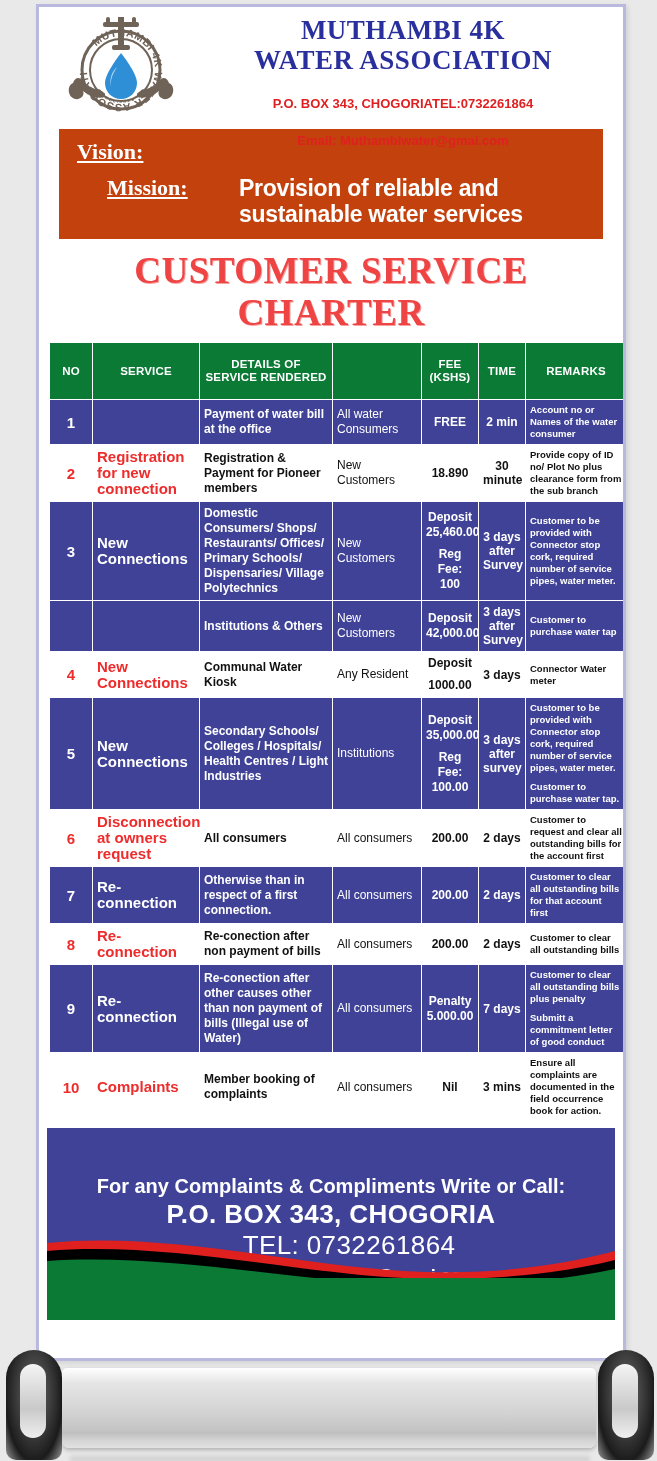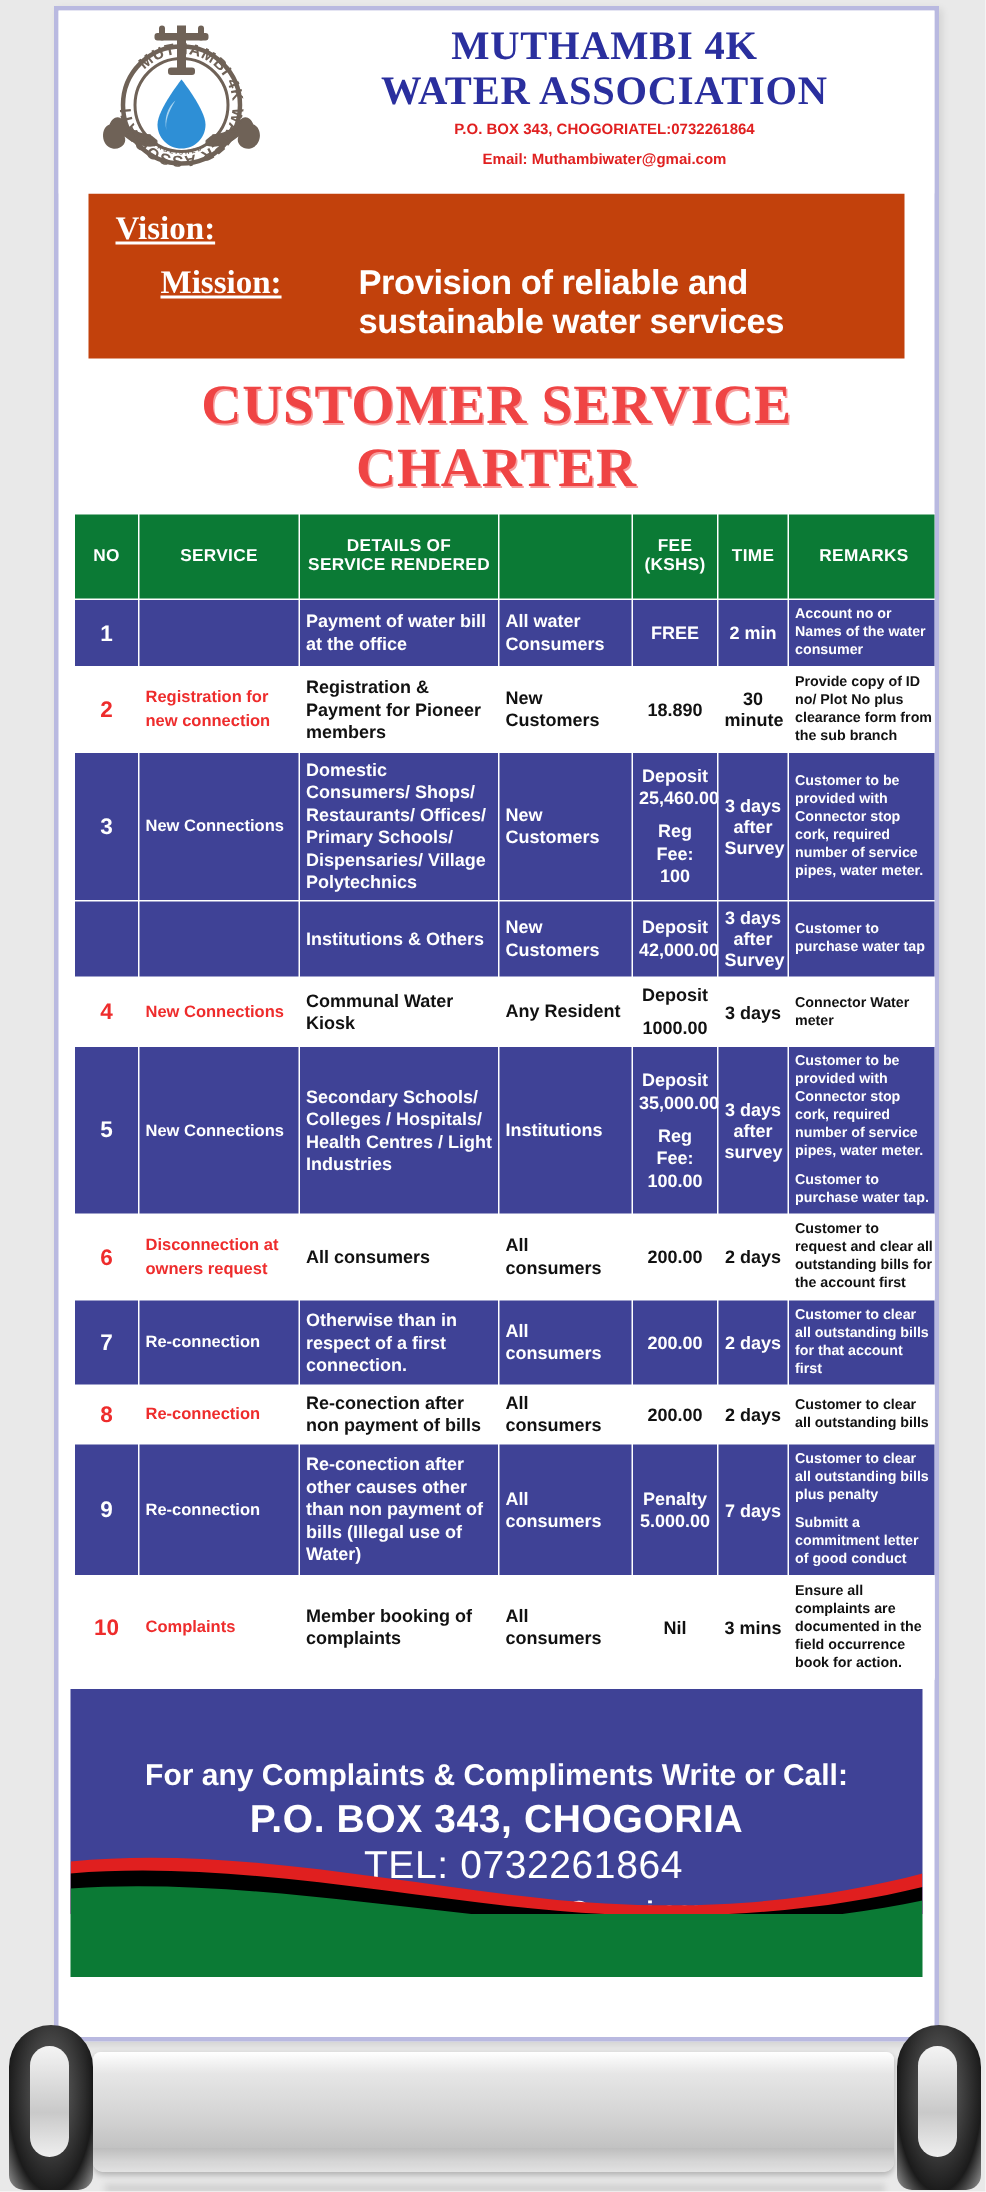--- a/index.html
+++ b/index.html
@@ -65,22 +65,22 @@
     position:absolute;left:150px;top:8px;right:6px;text-align:center;
   }
   .org-line{
     font-family:"Liberation Serif", serif;
     font-weight:bold;color:#2a2f9e;
     font-size:27px;line-height:30px;letter-spacing:.5px;
     white-space:nowrap;
   }
   .org-addr{
     font-family:"Liberation Sans", sans-serif;
-    font-weight:bold;color:#e02020;font-size:10px;line-height:17px;
-    margin-top:3px;
+    font-weight:bold;color:#e02020;font-size:13px;line-height:17px;
+    margin-top:20px;
   }
 
   
   #vm{
     background:#c2410c;margin:0 20px;padding:10px 0 12px 0;
   }
   .vm-row{display:flex;align-items:flex-start;margin:0 0 10px 0;}
   .vm-row:last-child{margin-bottom:0;padding-left:30px;}
   .vm-label{
     width:150px;flex:0 0 150px;padding-left:18px;box-sizing:border-box;
@@ -112,23 +112,23 @@
     vertical-align:middle;padding:4px 4px;box-sizing:border-box;
   }
   thead th{
     background:#0b7a35;color:#fff;text-align:center;
     font-size:11.5px;font-weight:bold;line-height:13px;
     letter-spacing:.2px;height:56px;
   }
   tr.blue td{background:#3f4296;color:#ffffff;}
   tr.white td{background:#ffffff;color:#111111;}
   td.c-no{text-align:center;font-size:15px;font-weight:bold;}
-  td.c-service{font-size:11px;font-weight:bold;line-height:16px;}
+  td.c-service{font-size:15px;font-weight:bold;line-height:16px;}
   td.c-details{font-size:12px;font-weight:bold;line-height:15px;}
-  td.c-who{font-size:12px;font-weight:bold;line-height:15px;}
+  td.c-who{font-size:12px;font-weight:normal;line-height:15px;}
   td.c-fee{font-size:12px;font-weight:bold;line-height:15px;text-align:center;}
   td.c-time{font-size:12px;font-weight:bold;line-height:14px;text-align:center;}
   td.c-remarks{font-size:9.5px;font-weight:bold;line-height:12px;}
   tr.white td.c-no{color:#ee2c2c;}
   tr.white td.c-service{color:#ee2c2c;}
   tr.blue td.c-no{color:#ffffff;}
   .sub{display:block;margin-top:7px;}
 
   
   #footer{

